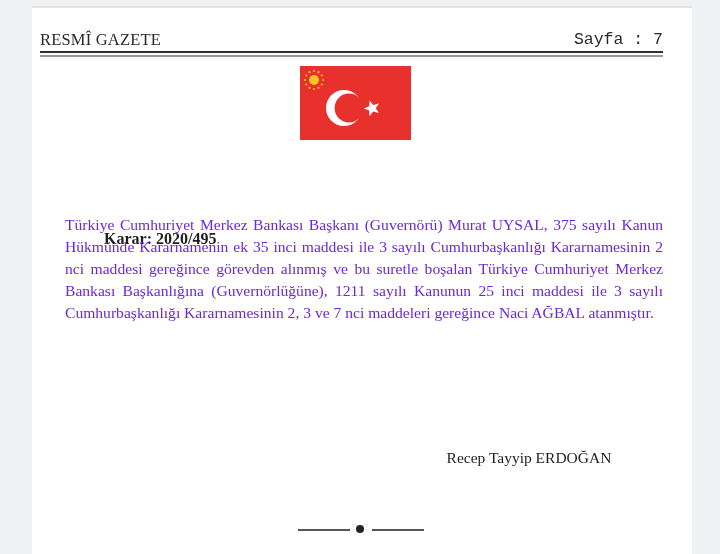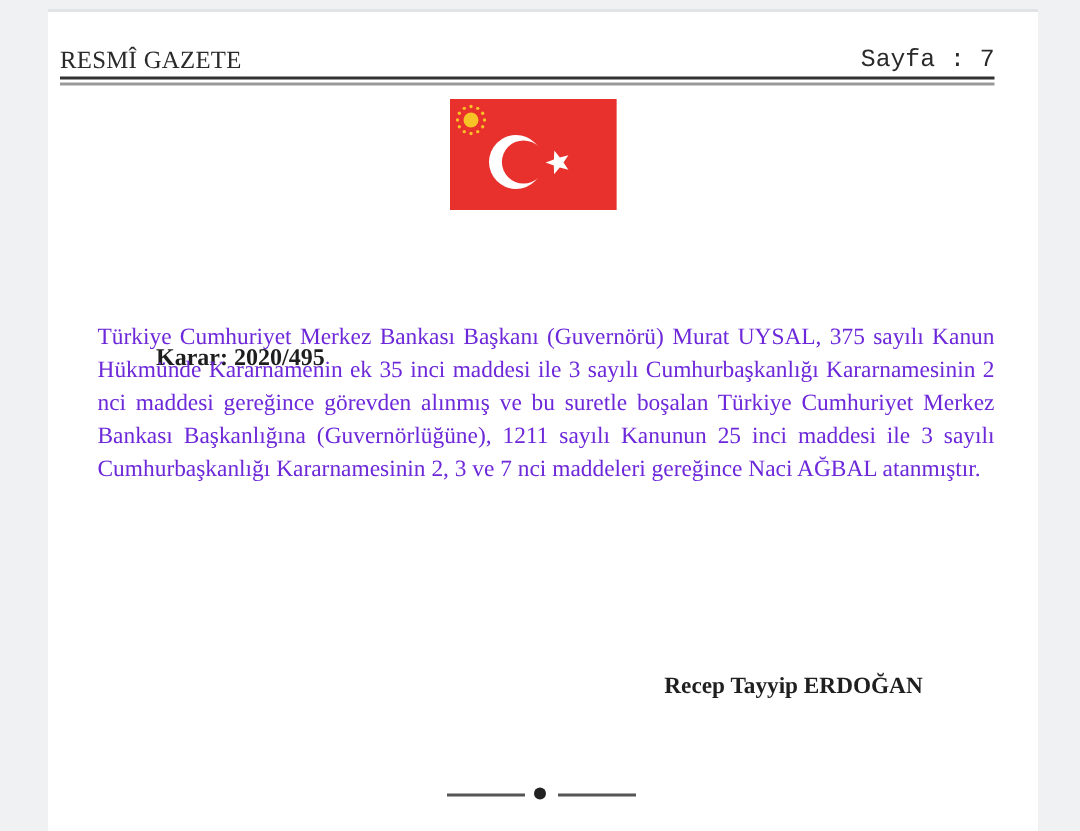--- a/index.html
+++ b/index.html
@@ -101,21 +101,21 @@
     }
     .signature {
       position: absolute;
       left: 390px;
       width: 214px;
       text-align: center;
     }
     .sig-name {
       top: 441px;
       font-size: 15.5px;
-      font-weight: bold;
+      font-weight: normal;
       color: #1f1f1f;
     }
     .sig-title {
       top: 474px;
       font-size: 15px;
       color: #2a2a2a;
       letter-spacing: 0.3px;
     }
     .separator {
       position: absolute;

